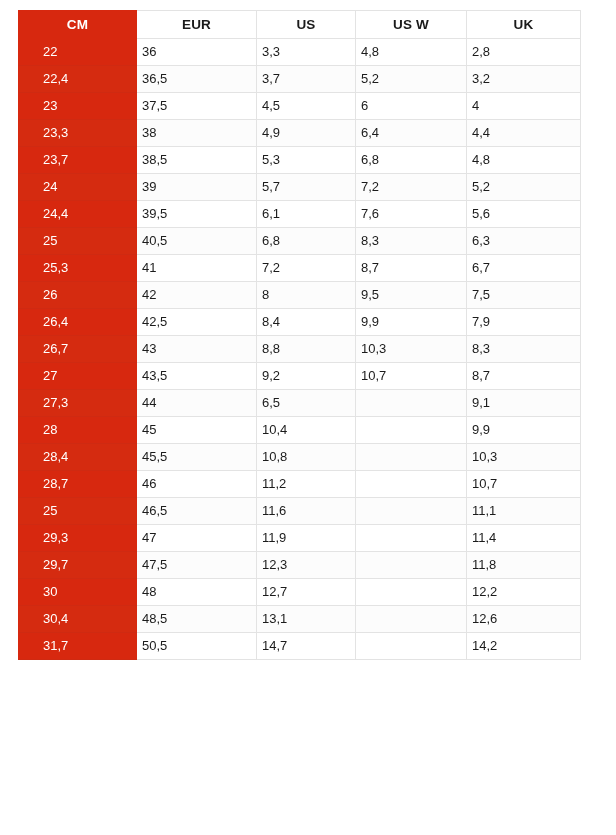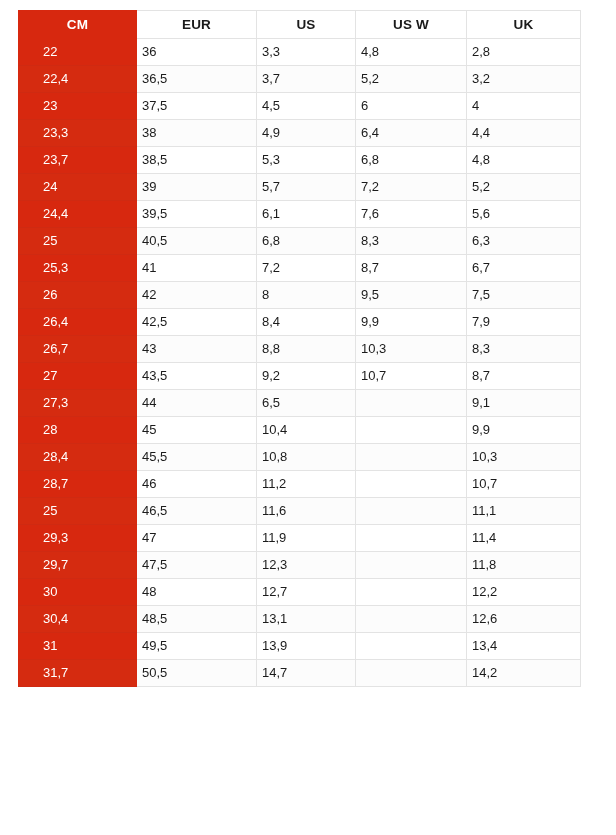--- a/index.html
+++ b/index.html
@@ -265,27 +265,20 @@
           <td class="uk-cell">12,2</td>
         </tr>
         <tr>
           <td class="cm-cell">30,4</td>
           <td class="eur-cell">48,5</td>
           <td class="us-cell">13,1</td>
           <td class="usw-cell empty-cell"></td>
           <td class="uk-cell">12,6</td>
         </tr>
         <tr>
-          <td class="cm-cell">31</td>
-          <td class="eur-cell">49,5</td>
-          <td class="us-cell">13,9</td>
-          <td class="usw-cell empty-cell"></td>
-          <td class="uk-cell">13,4</td>
-        </tr>
-        <tr>
           <td class="cm-cell">31,7</td>
           <td class="eur-cell">50,5</td>
           <td class="us-cell">14,7</td>
           <td class="usw-cell empty-cell"></td>
           <td class="uk-cell">14,2</td>
         </tr>
       </tbody>
   </table>
 </div>
 

